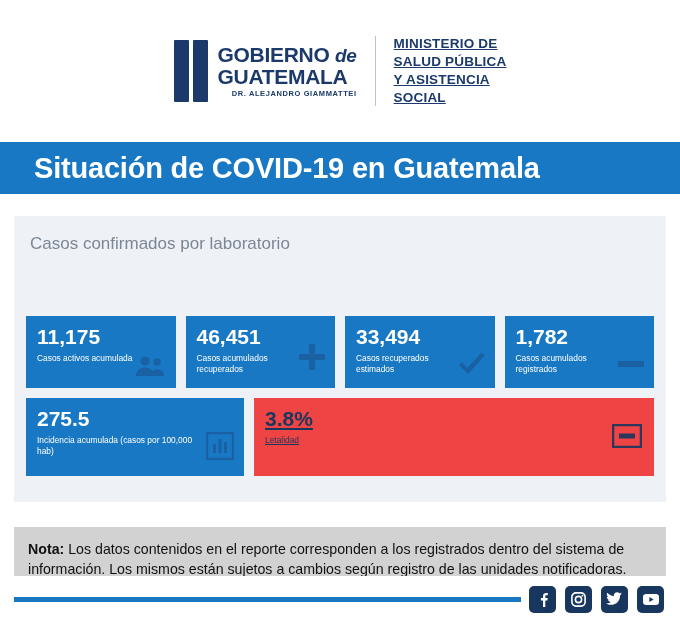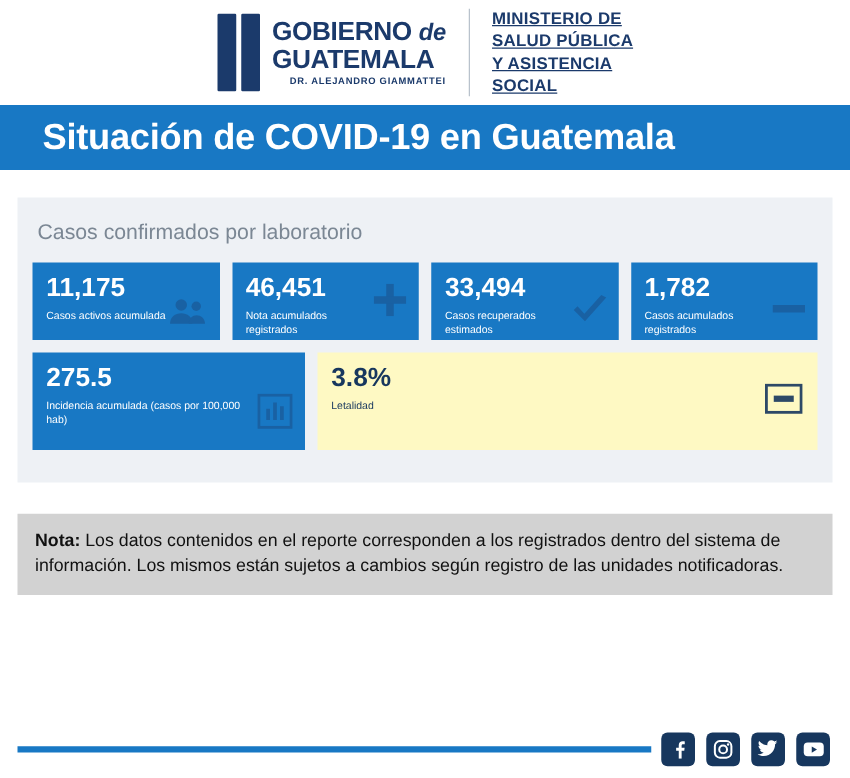--- a/index.html
+++ b/index.html
@@ -6,21 +6,21 @@
   body {
     width: 680px; height: 622px;
     font-family: "Liberation Sans", sans-serif;
     background: #ffffff;
     overflow: hidden;
   }
   .page { width: 680px; height: 622px; position: relative; background:#fff; }
 
   
   .logo-band {
-    height: 84px;
+    height: 142px;
     display: flex;
     align-items: center;
     justify-content: center;
     gap: 18px;
     background: #ffffff;
   }
   .logo-left { display: flex; align-items: center; gap: 10px; }
   .flag-mark { display: flex; align-items: flex-end; gap: 4px; height: 62px; }
   .flag-mark .bar { width: 15px; background: #1b3a6b; border-radius: 1px; }
   .flag-mark .bar.b1 { height: 62px; }
@@ -73,37 +73,37 @@
   }
 
   .row { display: flex; gap: 10px; margin-bottom: 10px; }
   .card {
     background: #1878c4;
     color: #ffffff;
     position: relative;
     padding: 10px 10px 9px 11px;
     overflow: hidden;
   }
-  .card.white { background: #fef9c3; color: #17375e; }
+  .card.white { background: #ef4444; color: #17375e; text-decoration: underline; }
   .card .value {
     font-size: 21px;
     font-weight: bold;
     line-height: 1.05;
     margin-bottom: 5px;
   }
   .card .label {
     font-size: 8.4px;
     line-height: 1.25;
     max-width: 82%;
     font-weight: normal;
   }
   .card.white .value { color: #17375e; }
   .card.white .label { color: #17375e; }
 
-  .row1 .card { flex: 1 1 0; height: 62px; }
+  .row1 .card { flex: 1 1 0; height: 72px; margin-top: 48px; }
   .row2 .card { height: 78px; }
   .row2 .c1 { flex: 0 0 218px; }
   .row2 .c2 { flex: 0 0 218px; }
   .row2 .c3 { flex: 1 1 0; }
 
   .ico {
     position: absolute;
     right: 8px;
     bottom: 7px;
     opacity: 0.9;
@@ -192,21 +192,21 @@
               <circle cx="11" cy="6" r="4.6" fill="#1a5fa0"></circle>
               <circle cx="23" cy="7" r="3.8" fill="#1a5fa0"></circle>
               <path d="M2 21c0-5.2 4-8.4 9-8.4s9 3.2 9 8.4z" fill="#1a5fa0"></path>
               <path d="M17 21c0-4.2 3-6.8 6.3-6.8S30 16.8 30 21z" fill="#1a5fa0"></path>
             </svg>
           </span>
         </div>
 
         <div class="card">
           <div class="value">46,451</div>
-          <div class="label">Nota acumulados registrados</div>
+          <div class="label">Casos acumulados recuperados</div>
           <span class="ico plus">
             <svg width="26" height="26" viewBox="0 0 26 26">
               <rect x="10" y="0" width="6" height="26" fill="#1a5fa0"></rect>
               <rect x="0" y="10" width="26" height="6" fill="#1a5fa0"></rect>
             </svg>
           </span>
         </div>
 
         <div class="card">
           <div class="value">33,494</div>

